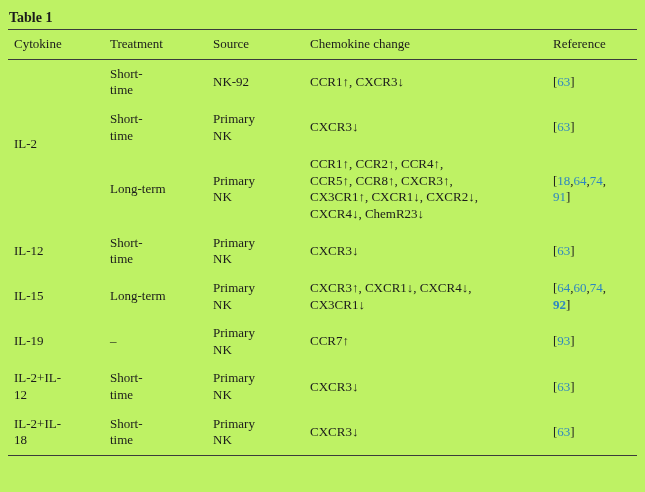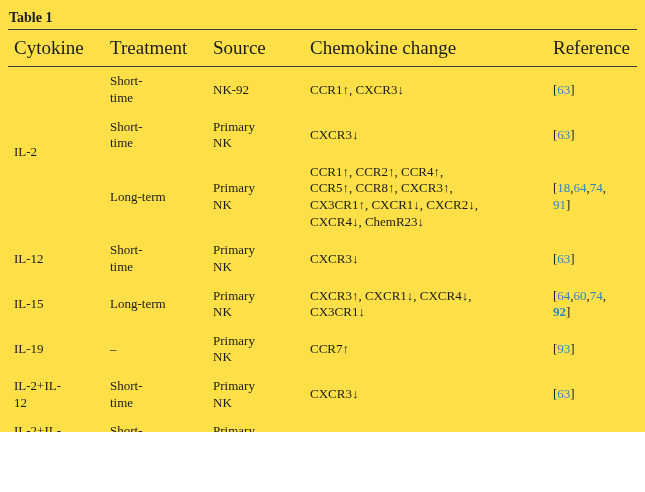--- a/index.html
+++ b/index.html
@@ -1,20 +1,20 @@
 <!DOCTYPE html>
 <html><head>
 <meta charset="utf-8">
 <style>
   * { box-sizing: border-box; }
   html, body { margin: 0; padding: 0; background: #ffffff; }
   .page {
     width: 645px;
-    height: 432px;
-    background: #fde047;
+    height: 492px;
+    background: #bef264;
     padding: 10px 8px 0 8px;
     font-family: "Liberation Serif", "DejaVu Serif", serif;
     color: #1b1b1b;
     overflow: hidden;
   }
   .table-label {
     font-size: 14px;
     font-weight: 700;
     margin: 0 0 3px 1px;
   }
@@ -30,21 +30,21 @@
     line-height: 1.28;
   }
   col.c-cytokine  { width: 96px; }
   col.c-treatment { width: 103px; }
   col.c-source    { width: 97px; }
   col.c-change    { width: 243px; }
   col.c-ref       { width: 90px; }
   thead th {
     text-align: left;
     font-weight: 400;
-    font-size: 19px;
+    font-size: 13px;
     padding: 6px 4px 6px 6px;
     border-top: 1px solid #3b3b3b;
     border-bottom: 1px solid #3b3b3b;
   }
   td {
     vertical-align: middle;
     padding: 6px 4px 6px 6px;
     white-space: pre-line;
   }
   td.col-ref {

